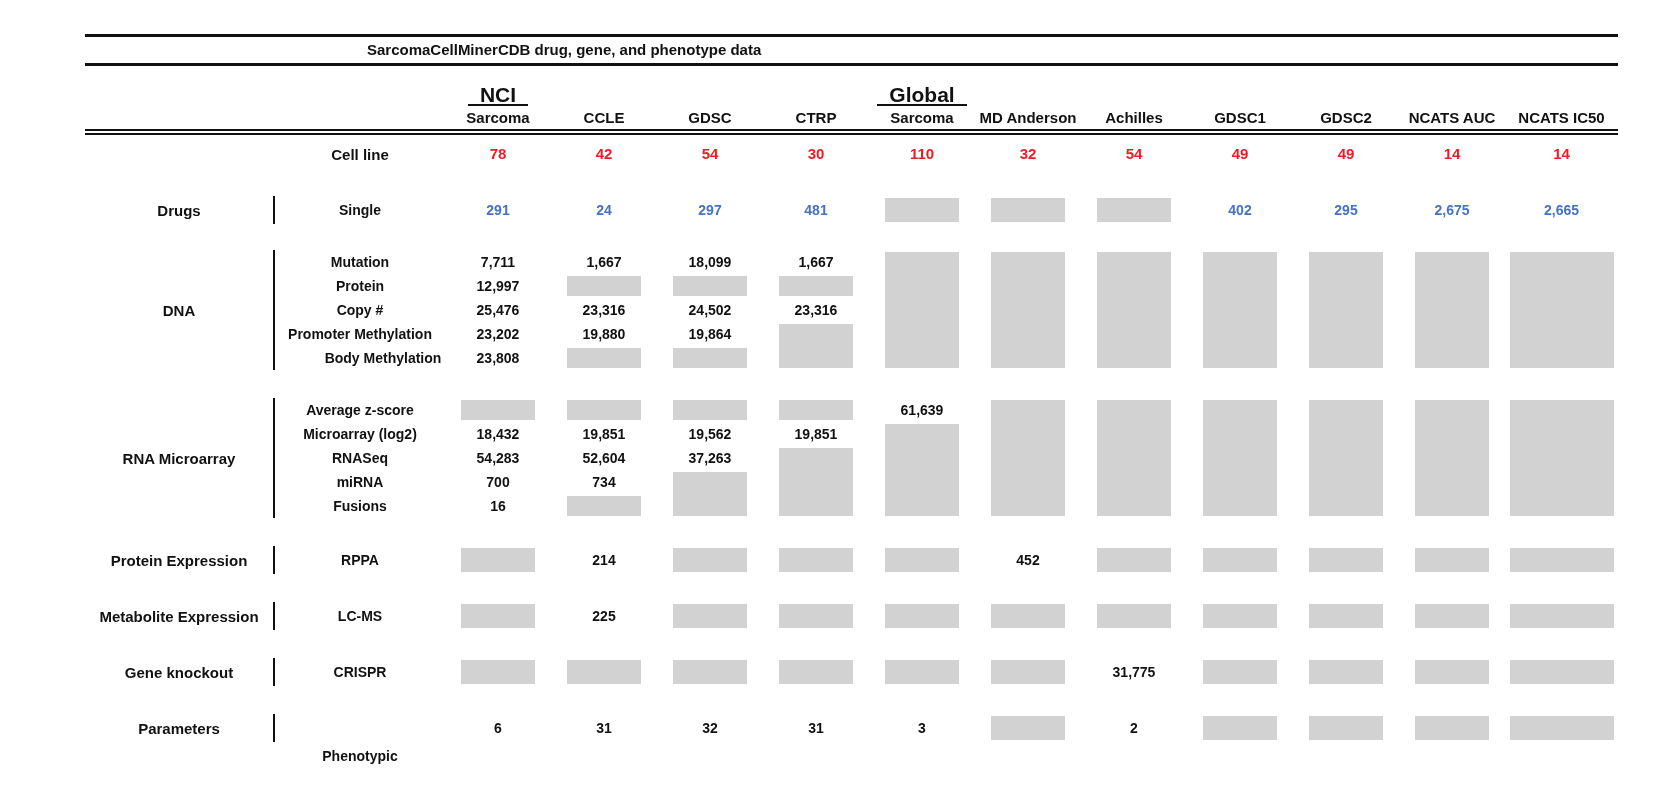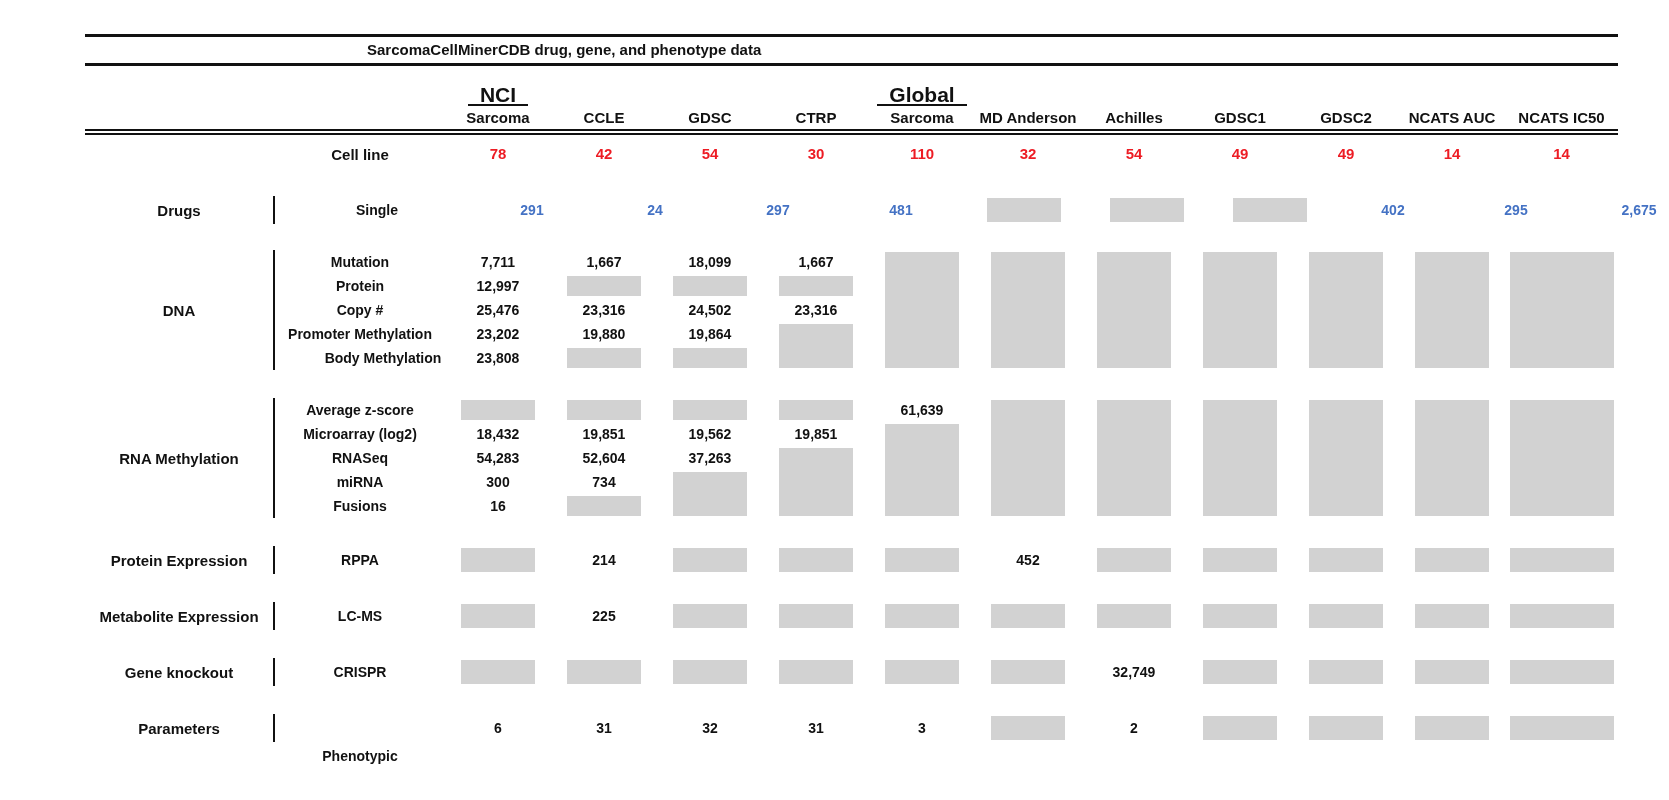--- a/index.html
+++ b/index.html
@@ -99,21 +99,21 @@
       <div class="cval" style="grid-column: 7;">110</div>
       <div class="cval" style="grid-column: 8;">32</div>
       <div class="cval" style="grid-column: 9;">54</div>
       <div class="cval" style="grid-column: 10;">49</div>
       <div class="cval" style="grid-column: 11;">49</div>
       <div class="cval" style="grid-column: 12;">14</div>
       <div class="cval" style="grid-column: 13;">14</div>
     </div>
 
   <div id="sections">
-      <div class="row-grid section" style="grid-template-rows: repeat(1, 28px); gap: 17px;">
+      <div class="row-grid section" style="grid-template-rows: repeat(1, 28px);">
         <div class="cat" style="grid-row: 1 / 2;">Drugs</div>
         <div class="rlabel" style="grid-area: 1 / 2;">Single</div>
         <div class="dval blue" style="grid-area: 1 / 3; line-height: 28px;">291</div>
         <div class="dval blue" style="grid-area: 1 / 4; line-height: 28px;">24</div>
         <div class="dval blue" style="grid-area: 1 / 5; line-height: 28px;">297</div>
         <div class="dval blue" style="grid-area: 1 / 6; line-height: 28px;">481</div>
         <div class="gbox" style="grid-area: 1 / 7 / 2;"></div>
         <div class="gbox" style="grid-area: 1 / 8 / 2;"></div>
         <div class="gbox" style="grid-area: 1 / 9 / 2;"></div>
         <div class="dval blue" style="grid-area: 1 / 10; line-height: 28px;">402</div>
@@ -149,30 +149,30 @@
         <div class="gbox" style="grid-area: 4 / 6 / 6;"></div>
         <div class="gbox" style="grid-area: 1 / 7 / 6;"></div>
         <div class="gbox" style="grid-area: 1 / 8 / 6;"></div>
         <div class="gbox" style="grid-area: 1 / 9 / 6;"></div>
         <div class="gbox" style="grid-area: 1 / 10 / 6;"></div>
         <div class="gbox" style="grid-area: 1 / 11 / 6;"></div>
         <div class="gbox" style="grid-area: 1 / 12 / 6;"></div>
         <div class="gbox wide" style="grid-area: 1 / 13 / 6;"></div>
       </div>
       <div class="row-grid section" style="grid-template-rows: repeat(5, 24px);">
-        <div class="cat" style="grid-row: 1 / 6;">RNA Methylation</div>
+        <div class="cat" style="grid-row: 1 / 6;">RNA Microarray</div>
         <div class="rlabel" style="grid-area: 1 / 2;">Average z-score</div>
         <div class="rlabel" style="grid-area: 2 / 2;">Microarray (log2)</div>
         <div class="rlabel" style="grid-area: 3 / 2;">RNASeq</div>
         <div class="rlabel" style="grid-area: 4 / 2;">miRNA</div>
         <div class="rlabel" style="grid-area: 5 / 2;">Fusions</div>
         <div class="gbox" style="grid-area: 1 / 3 / 2;"></div>
         <div class="dval" style="grid-area: 2 / 3; line-height: 24px;">18,432</div>
         <div class="dval" style="grid-area: 3 / 3; line-height: 24px;">54,283</div>
-        <div class="dval" style="grid-area: 4 / 3; line-height: 24px;">300</div>
+        <div class="dval" style="grid-area: 4 / 3; line-height: 24px;">700</div>
         <div class="dval" style="grid-area: 5 / 3; line-height: 24px;">16</div>
         <div class="gbox" style="grid-area: 1 / 4 / 2;"></div>
         <div class="dval" style="grid-area: 2 / 4; line-height: 24px;">19,851</div>
         <div class="dval" style="grid-area: 3 / 4; line-height: 24px;">52,604</div>
         <div class="dval" style="grid-area: 4 / 4; line-height: 24px;">734</div>
         <div class="gbox" style="grid-area: 5 / 4 / 6;"></div>
         <div class="gbox" style="grid-area: 1 / 5 / 2;"></div>
         <div class="dval" style="grid-area: 2 / 5; line-height: 24px;">19,562</div>
         <div class="dval" style="grid-area: 3 / 5; line-height: 24px;">37,263</div>
         <div class="gbox" style="grid-area: 4 / 5 / 6;"></div>
@@ -220,21 +220,21 @@
       </div>
       <div class="row-grid section" style="grid-template-rows: repeat(1, 28px);">
         <div class="cat" style="grid-row: 1 / 2;">Gene knockout</div>
         <div class="rlabel" style="grid-area: 1 / 2;">CRISPR</div>
         <div class="gbox" style="grid-area: 1 / 3 / 2;"></div>
         <div class="gbox" style="grid-area: 1 / 4 / 2;"></div>
         <div class="gbox" style="grid-area: 1 / 5 / 2;"></div>
         <div class="gbox" style="grid-area: 1 / 6 / 2;"></div>
         <div class="gbox" style="grid-area: 1 / 7 / 2;"></div>
         <div class="gbox" style="grid-area: 1 / 8 / 2;"></div>
-        <div class="dval" style="grid-area: 1 / 9; line-height: 28px;">32,749</div>
+        <div class="dval" style="grid-area: 1 / 9; line-height: 28px;">31,775</div>
         <div class="gbox" style="grid-area: 1 / 10 / 2;"></div>
         <div class="gbox" style="grid-area: 1 / 11 / 2;"></div>
         <div class="gbox" style="grid-area: 1 / 12 / 2;"></div>
         <div class="gbox wide" style="grid-area: 1 / 13 / 2;"></div>
       </div>
       <div class="row-grid section" style="grid-template-rows: repeat(1, 28px);">
         <div class="cat" style="grid-row: 1 / 2;">Parameters</div>
         <div class="rlabel" style="grid-area: 1 / 2; margin-top: 42px;">Phenotypic</div>
         <div class="dval" style="grid-area: 1 / 3; line-height: 28px;">6</div>
         <div class="dval" style="grid-area: 1 / 4; line-height: 28px;">31</div>

